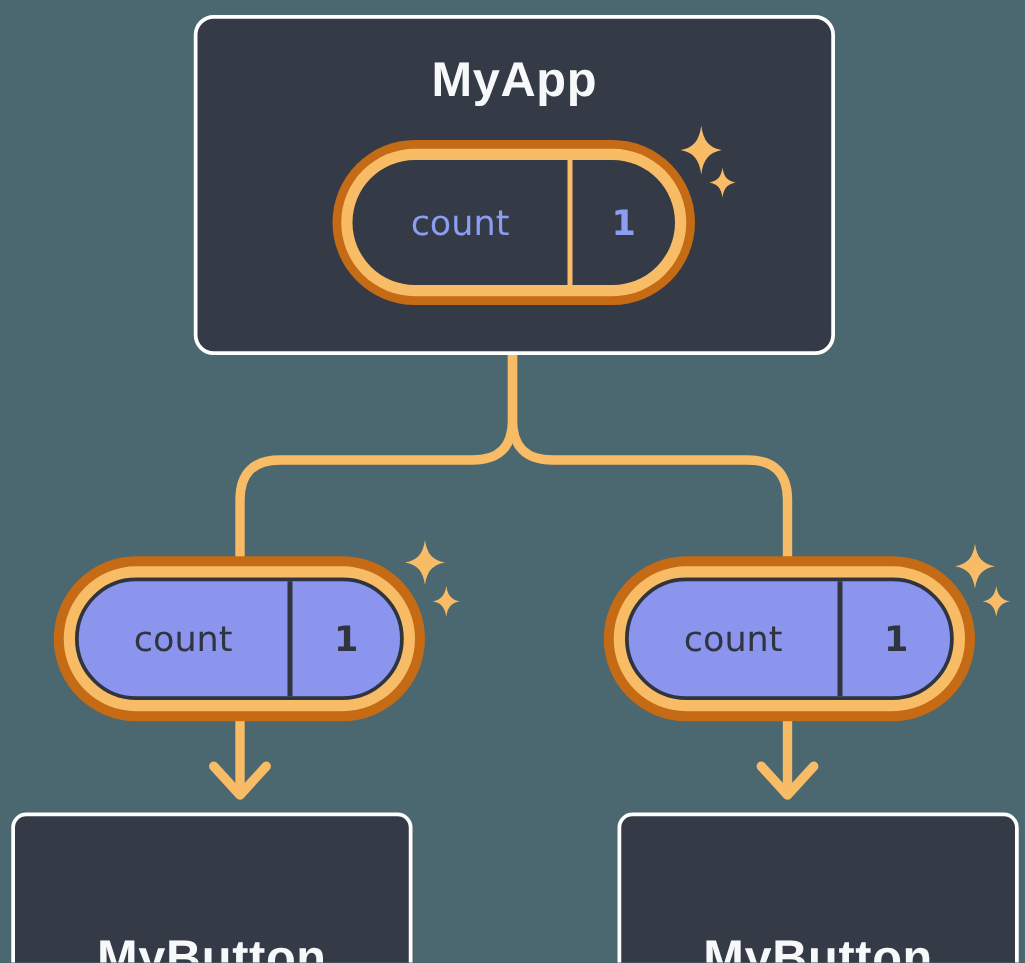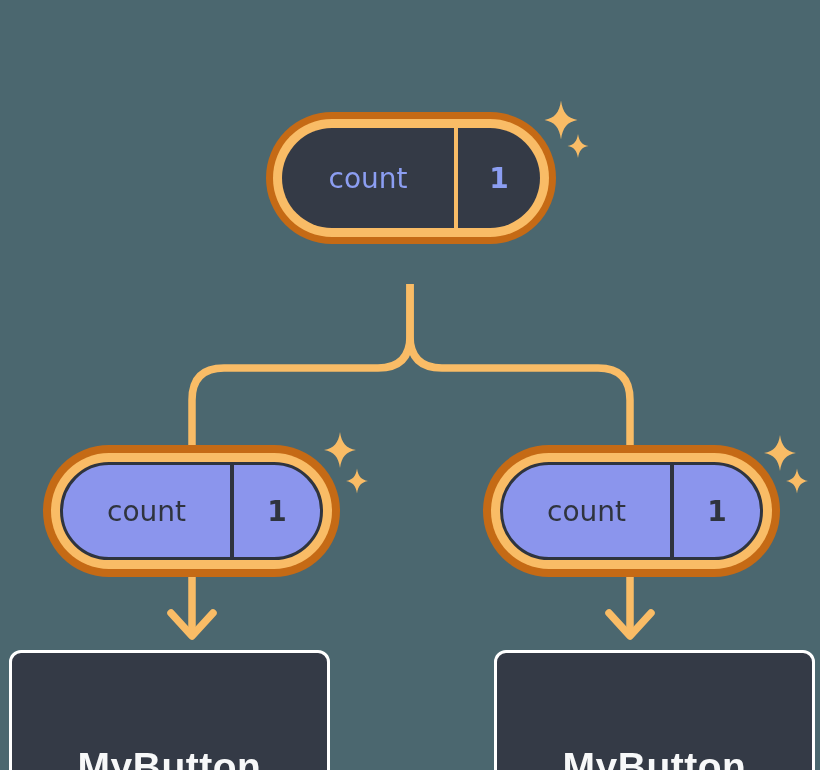--- a/index.html
+++ b/index.html
@@ -115,20 +115,23 @@
 
   <svg class="layer" width="820" height="770" viewBox="0 0 820 770">
     <path class="wire" d="M410,284 L410,336 Q410,368 378,368 L224,368 Q192,368 192,400 L192,450"></path>
     <path class="wire" d="M410,284 L410,336 Q410,368 442,368 L598,368 Q630,368 630,400 L630,450"></path>
     <path class="wire round" d="M192,576 L192,632"></path>
     <path class="wire round" d="M171,613 L192,636 L213,613"></path>
     <path class="wire round" d="M630,576 L630,632"></path>
     <path class="wire round" d="M609,613 L630,636 L651,613"></path>
   </svg>
 
+  <div class="node node-app">
+    <div class="node-label">MyApp</div>
+  </div>
 
   <div class="pill pill-dark">
     <div class="seg seg-name">count</div>
     <div class="seg seg-value">1</div>
   </div>
 
   <div class="pill pill-purple left">
     <div class="seg seg-name">count</div>
     <div class="seg seg-value">1</div>
   </div>

